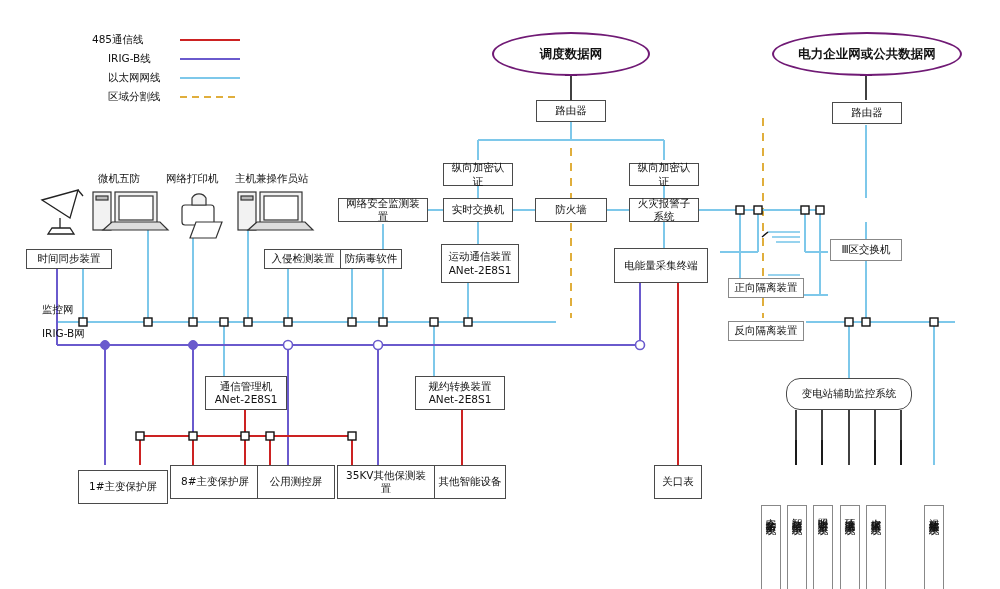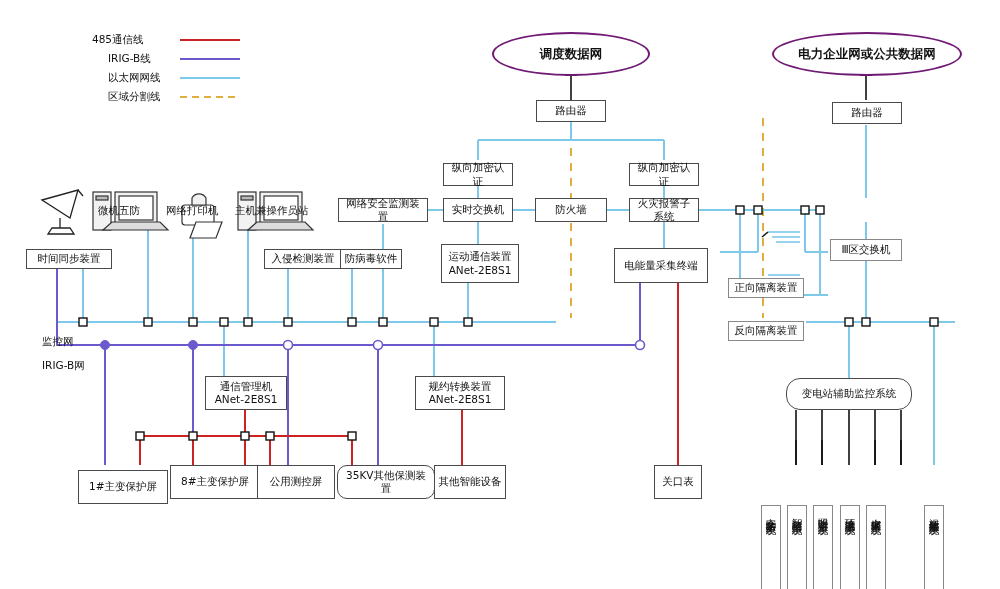--- a/index.html
+++ b/index.html
@@ -5,21 +5,21 @@
   html,body{margin:0;padding:0;background:#ffffff;}
   body{width:1000px;height:589px;overflow:hidden;
        font-family:"DejaVu Sans","Liberation Sans",sans-serif;}
   #stage{position:relative;width:1000px;height:589px;}
   svg{position:absolute;left:0;top:0;}
   .box{position:absolute;box-sizing:border-box;border:1px solid #4a4a4a;
        background:#ffffff;color:#111;font-size:10.5px;line-height:1.28;
        display:flex;align-items:center;justify-content:center;text-align:center;
        padding:6px 3px;white-space:pre-line;}
   .box.thin{border-color:#888;margin-top:40px;}
-  .plain{position:absolute;color:#111;font-size:10.5px;white-space:nowrap;margin-top:32px;}
+  .plain{position:absolute;color:#111;font-size:10.5px;white-space:nowrap;}
   .vert{writing-mode:vertical-rl;text-orientation:upright;letter-spacing:1px;
         line-height:1.05;justify-content:flex-start;padding-top:4px;}
   .ell{position:absolute;box-sizing:border-box;border:2px solid #701a75;
        border-radius:50%;background:#fff;display:flex;align-items:center;
        justify-content:center;font-size:12.5px;font-weight:bold;color:#111;}
   .legtxt{position:absolute;font-size:10.5px;color:#111;white-space:nowrap;}
 </style>
 </head>
 <body>
 
@@ -240,21 +240,21 @@
   <div class="plain" style="left:42px;top:327px;">IRIG-B网</div>
 
   <div class="box" style="left:205px;top:376px;width:82px;height:34px;">通信管理机
 ANet-2E8S1</div>
   <div class="box" style="left:415px;top:376px;width:90px;height:34px;">规约转换装置
 ANet-2E8S1</div>
 
   <div class="box" style="left:78px;top:470px;width:90px;height:34px;">1#主变保护屏</div>
   <div class="box" style="left:170px;top:465px;width:90px;height:34px;">8#主变保护屏</div>
   <div class="box" style="left:257px;top:465px;width:78px;height:34px;">公用测控屏</div>
-  <div class="box" style="left:337px;top:465px;width:98px;height:34px;border-radius:10px;">35KV其他保测装置</div>
+  <div class="box" style="left:337px;top:465px;width:98px;height:34px;">35KV其他保测装置</div>
   <div class="box" style="left:434px;top:465px;width:72px;height:34px;">其他智能设备</div>
 
   <div class="box thin" style="left:728px;top:238px;width:76px;height:20px;">正向隔离装置</div>
   <div class="box thin" style="left:728px;top:281px;width:76px;height:20px;">反向隔离装置</div>
   <div class="box thin" style="left:830px;top:199px;width:72px;height:22px;">Ⅲ区交换机</div>
   <div class="box" style="left:786px;top:378px;width:126px;height:32px;border-radius:14px;">变电站辅助监控系统</div>
 
   <div class="box thin vert" style="left:761px;top:465px;width:20px;height:97px;">安全防护子系统</div>
   <div class="box thin vert" style="left:787px;top:465px;width:20px;height:97px;">智能门禁子系统</div>
   <div class="box thin vert" style="left:813px;top:465px;width:20px;height:97px;">照明空置子系统</div>

